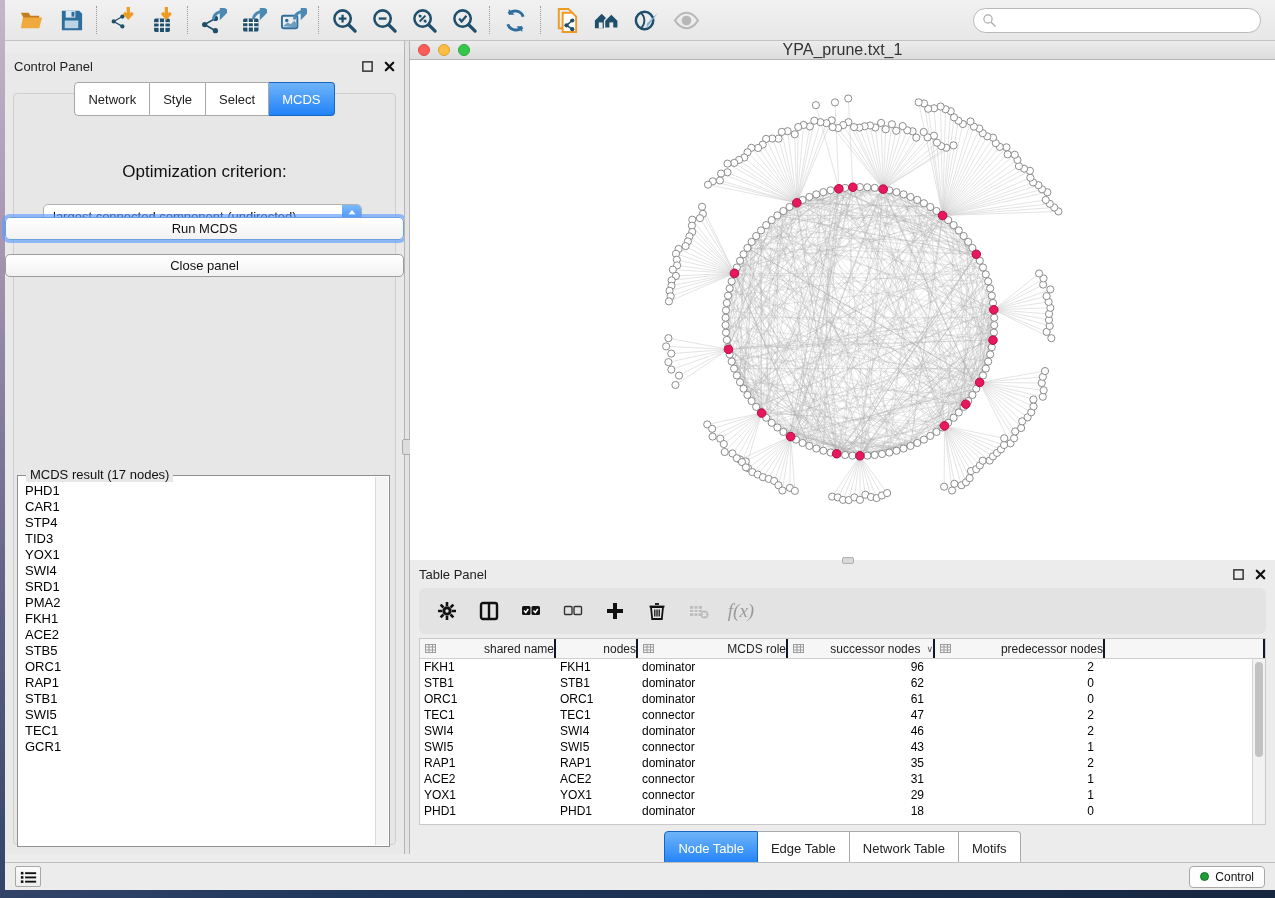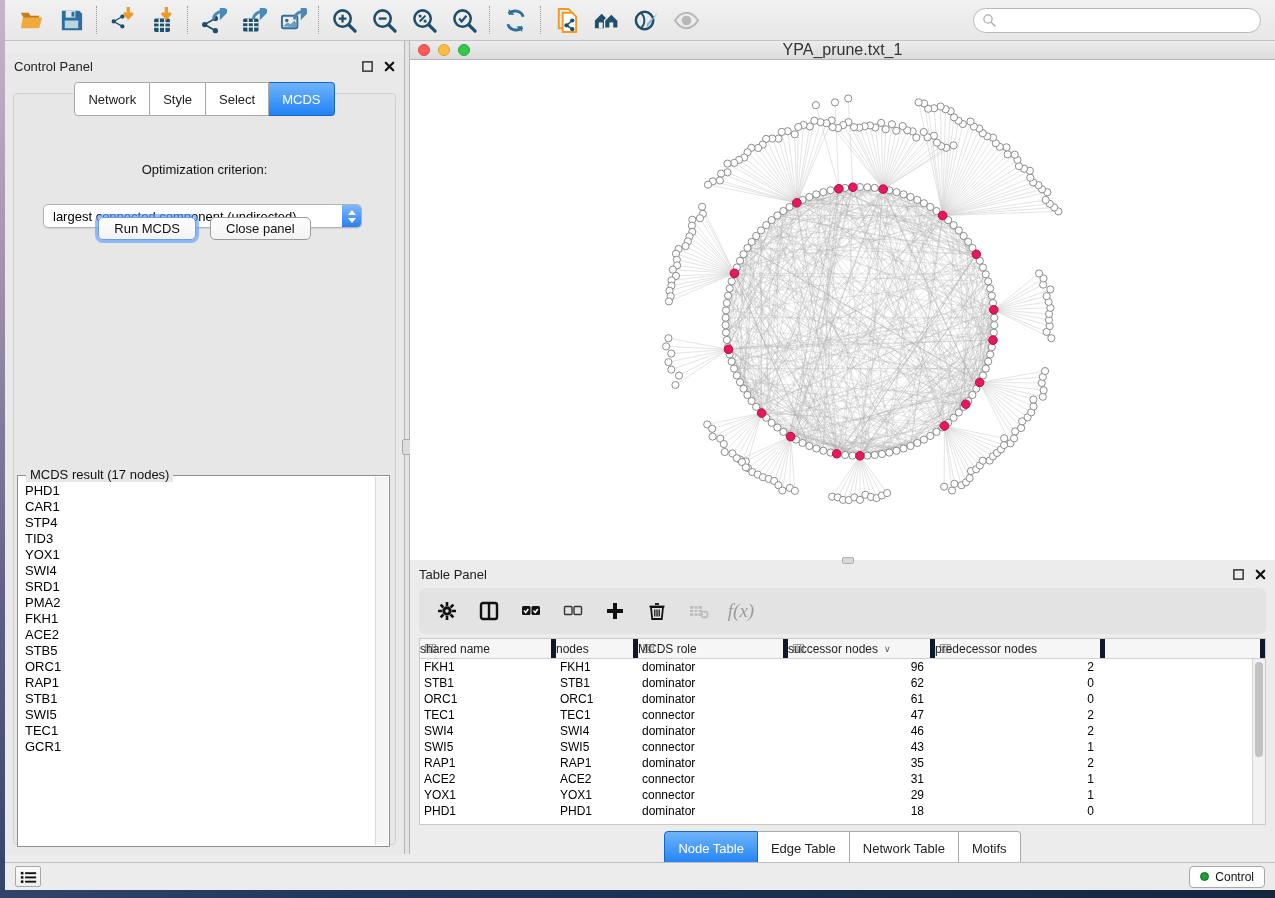--- a/index.html
+++ b/index.html
@@ -26,26 +26,26 @@
   .panel-header { height:23px; display:flex; align-items:center; padding:4px 8px 0 9px; font-size:13px; color:#222; }
   .panel-header .hdr-icons { margin-left:auto; display:flex; gap:9px; }
   .hdr-ic { width:13px; height:13px; cursor:pointer; }
   .cp-content { position:absolute; left:8px; right:8px; top:40px; bottom:9px; background:#e7e7e7; border:1px solid #cscs; border:1px solid #cfcfcf; border-radius:4px; }
   .tabs-row { position:absolute; top:29px; left:0; right:0; display:flex; justify-content:center; z-index:3; }
   .tab { height:22px; padding:16px 13px; font-size:13px; display:flex; align-items:center; background:#fff; border:1px solid #a9a9a9; border-left:none; cursor:pointer; color:#222; }
   .tab:first-child { border-left:1px solid #a9a9a9; border-radius:4px 0 0 4px; }
   .tab:last-child { border-radius:0 4px 4px 0; }
   .tab.active { background:linear-gradient(#6fb4f9,#2182f8); border-color:#1767c0; color:#fff; }
 
-  .crit-label { position:absolute; top:68px; left:0; right:0; text-align:center; font-size:13px; color:#111; }
+  .crit-label { position:absolute; top:68px; left:0; right:0; text-align:center; font-size:17px; color:#111; }
   .crit-select { position:absolute; top:88px; left:38px; right:42px; height:24px; background:#fff; border:1px solid #b2b2b2; border-radius:5px; display:flex; align-items:center; font-size:13px; padding-left:9px; cursor:pointer; box-shadow:0 1px 1px rgba(0,0,0,.08); }
   .crit-select .stepper { margin-left:auto; width:19px; height:22px; border-radius:0 4px 4px 0; background:linear-gradient(#7db9fb,#2c7ef3); display:flex; flex-direction:column; align-items:center; justify-content:center; gap:3px; }
   .arr-up { width:0;height:0;border-left:4px solid transparent;border-right:4px solid transparent;border-bottom:5px solid #fff; }
   .arr-dn { width:0;height:0;border-left:4px solid transparent;border-right:4px solid transparent;border-top:5px solid #fff; }
-  .btn-row { position:absolute; top:124px; left:0; right:0; display:flex; justify-content:center; gap:14px; }
+  .btn-row { position:absolute; top:124px; left:0; right:0; display:flex; justify-content:center; gap:14px;flex-direction:column; }
   .push-btn { height:23px; padding:0 15px; font-size:13px; background:linear-gradient(#ffffff,#f2f2f2); border:1px solid #9c9c9c; border-radius:5px; cursor:pointer; color:#111; }
   .push-btn.focused { box-shadow:0 0 0 3px rgba(92,157,255,.65); border-color:#6d9fe0; }
 
   .result-box { position:absolute; left:12px; right:14px; top:422px; height:372px; border:1px solid #8f8f8f; background:#fff; }
   .result-legend { position:absolute; top:-9px; left:8px; background:#e7e7e7; padding:0 4px; font-size:13px; color:#111; }
   .result-list { position:absolute; inset:1px 14px 1px 1px; overflow:hidden; padding:6px 0 0 6px; }
   .result-item { font-size:13px; line-height:16px; color:#000; cursor:default; }
   .result-scroll { position:absolute; top:1px; bottom:1px; right:1px; width:13px; background:#f4f4f4; border-left:1px solid #dadada; }
 
   
@@ -67,21 +67,21 @@
   
   .table-panel { position:absolute; left:0; right:0; top:520px; bottom:0; background:#ececec; }
   .tp-toolbar { position:absolute; left:9px; right:9px; top:27px; height:46px; background:#e3e3e3; border-radius:6px; display:flex; align-items:center; padding:0 12px; gap:10px; }
   .tp-btn { width:32px; height:32px; border:none; background:transparent; display:flex; align-items:center; justify-content:center; cursor:pointer; }
   .tp-btn svg { width:20px; height:20px; }
   .tp-btn.dim { opacity:.35; }
   .fx-label { font-family:"Liberation Serif",serif; font-style:italic; font-size:19px; color:#9a9a9a; }
 
   .data-table { position:absolute; left:9px; right:9px; top:77px; height:187px; background:#fff; border:1px solid #c9c9c9; }
   .thead { display:flex; height:20px; background:#f6f6f6; border-bottom:1px solid #cfcfcf; }
-  .th { display:flex; align-items:center; justify-content:flex-start; gap:4px; font-size:12px; color:#222; border-right:5px solid #0f172a; position:relative; }
+  .th { display:flex; align-items:center; justify-content:flex-end; gap:4px; font-size:12px; color:#222; border-right:2px solid #0f172a; position:relative; }
   .th .col-ic { width:11px; height:9px; opacity:.55; position:absolute; left:5px; top:5px; }
   .th .sort-ic { font-size:9px; color:#555; margin-left:2px; }
   .tbody { position:absolute; left:0; right:13px; top:20px; bottom:0; overflow:hidden; }
   .tr { display:flex; height:16px; align-items:center; cursor:default; }
   .td { font-size:12px; color:#000; padding:0 4px; white-space:nowrap; overflow:hidden; }
   .td.num { text-align:right; padding-right:11px; }
   .tbl-scroll { position:absolute; right:0; top:20px; bottom:0; width:13px; background:#f2f2f2; border-left:1px solid #d5d5d5; }
   .tbl-thumb { position:absolute; left:2px; right:2px; top:3px; height:95px; background:#c2c2c2; border-radius:5px; }
 
   .bottom-tabs { position:absolute; left:0; right:0; top:270px; display:flex; justify-content:center; }

